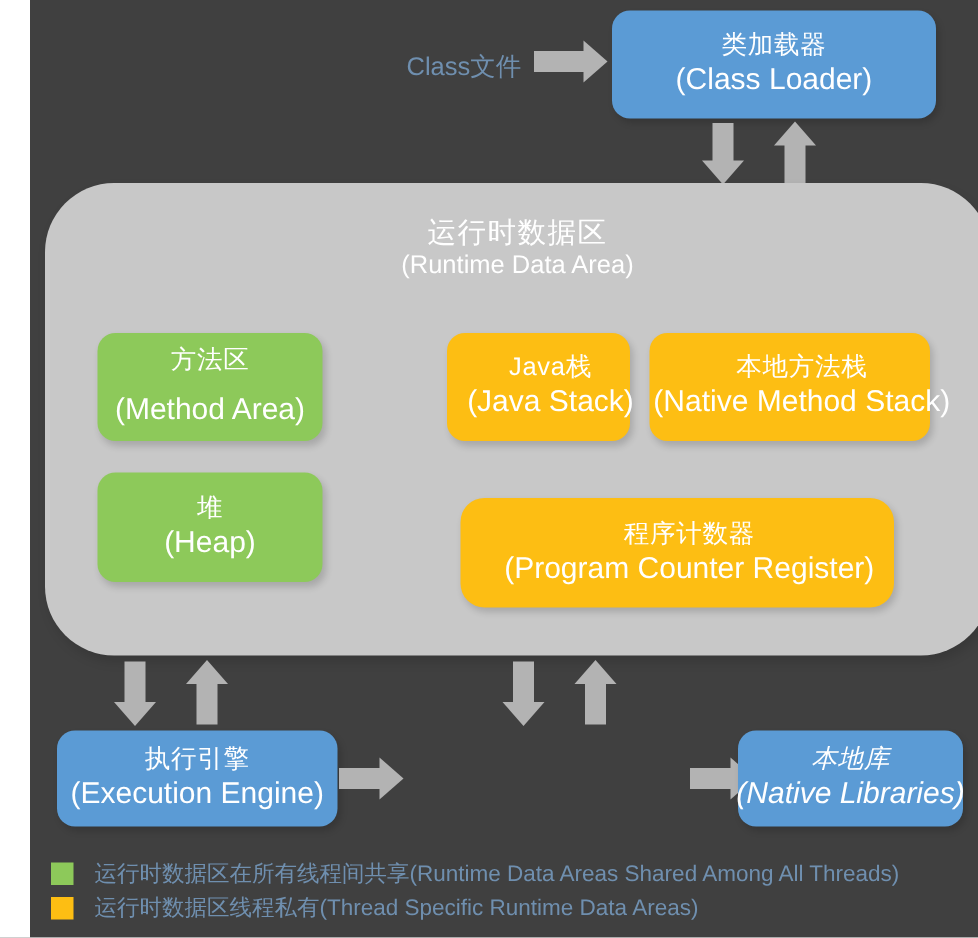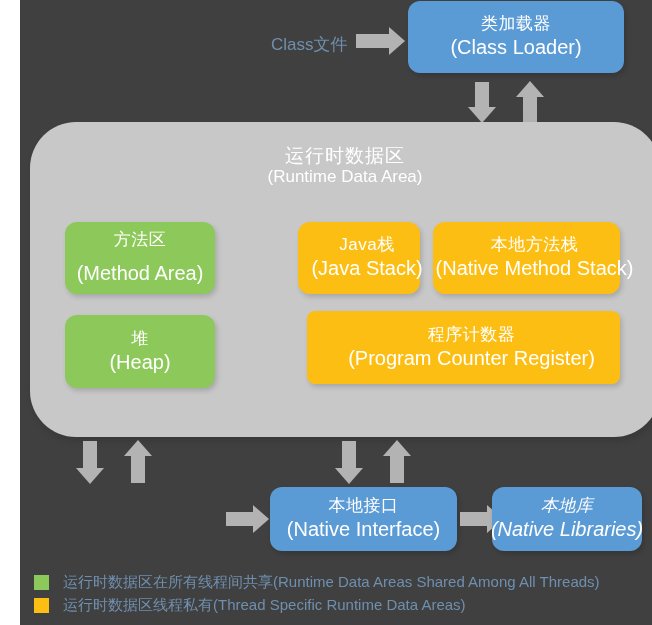--- a/index.html
+++ b/index.html
@@ -150,21 +150,21 @@
   .legend-text .en { font-size: 15px; }
 </style>
 </head>
 <body>
 
 <div id="canvas">
 
   <div id="class-file-label">Class文件</div>
   <div class="arrow h right" style="left:336px; top:34px; width:34px;"></div>
 
-  <div class="node blue" style="left:388px; top:1px; width:216px; height:72px;">
+  <div class="node blue" style="left:388px; top:7px; width:216px; height:72px;">
     <span class="cn">类加载器</span>
     <span class="en">(Class Loader)</span>
   </div>
 
   <div class="arrow v down" style="left:455px; top:82px; height:26px;"></div>
   <div class="arrow v up" style="left:503px; top:96px; height:26px;"></div>
 
   <div id="runtime-area">
     <div id="runtime-title">
       <div class="cn">运行时数据区</div>
@@ -185,38 +185,38 @@
   <div class="node amber" style="left:278px; top:222px; width:122px; height:72px;">
     <span class="cn">Java栈</span>
     <span class="en">(Java Stack)</span>
   </div>
 
   <div class="node amber" style="left:413px; top:222px; width:187px; height:72px;">
     <span class="cn">本地方法栈</span>
     <span class="en">(Native Method Stack)</span>
   </div>
 
-  <div class="node amber" style="left:287px; top:311px; width:313px; height:73px; border-radius:8px;">
+  <div class="node amber" style="left:287px; top:332px; width:289px; height:73px; border-radius:16px;">
     <span class="cn">程序计数器</span>
     <span class="en">(Program Counter Register)</span>
   </div>
 
   <div class="arrow v down" style="left:63px; top:441px; height:28px;"></div>
   <div class="arrow v up" style="left:111px; top:455px; height:28px;"></div>
 
   <div class="arrow v down" style="left:322px; top:441px; height:28px;"></div>
   <div class="arrow v up" style="left:370px; top:455px; height:28px;"></div>
 
+  <div class="node blue" style="left:18px; top:487px; width:187px; height:64px;">
+    <span class="cn">执行引擎</span>
+    <span class="en">(Execution Engine)</span>
+  </div>
 
   <div class="arrow h right" style="left:206px; top:512px; width:28px;"></div>
 
-  <div class="node blue" style="left:250px; top:487px; width:187px; height:64px;">
-    <span class="cn">本地接口</span>
-    <span class="en">(Native Interface)</span>
-  </div>
 
   <div class="arrow h right" style="left:440px; top:512px; width:28px;"></div>
 
   <div class="node blue" style="left:472px; top:487px; width:150px; height:64px;font-style:italic;">
     <span class="cn">本地库</span>
     <span class="en">(Native Libraries)</span>
   </div>
 
   <div id="legend">
     <div class="legend-row">

